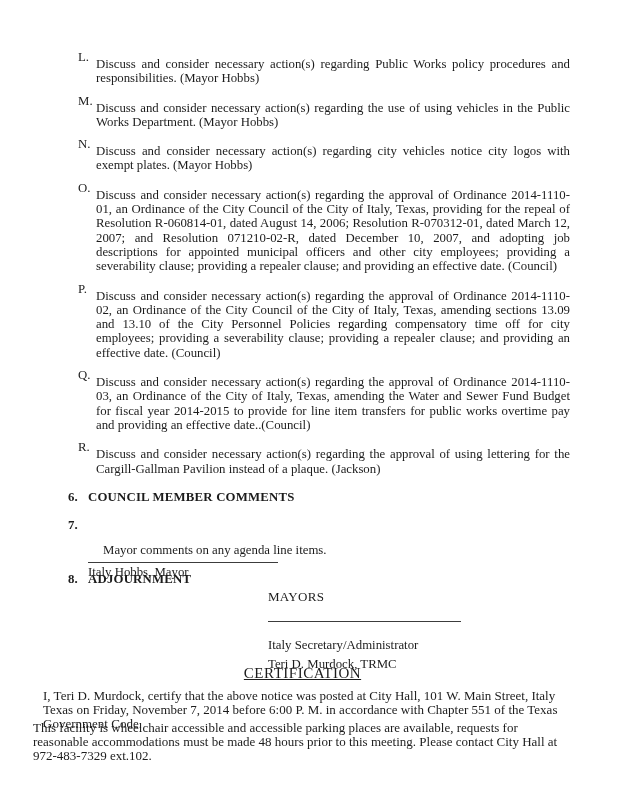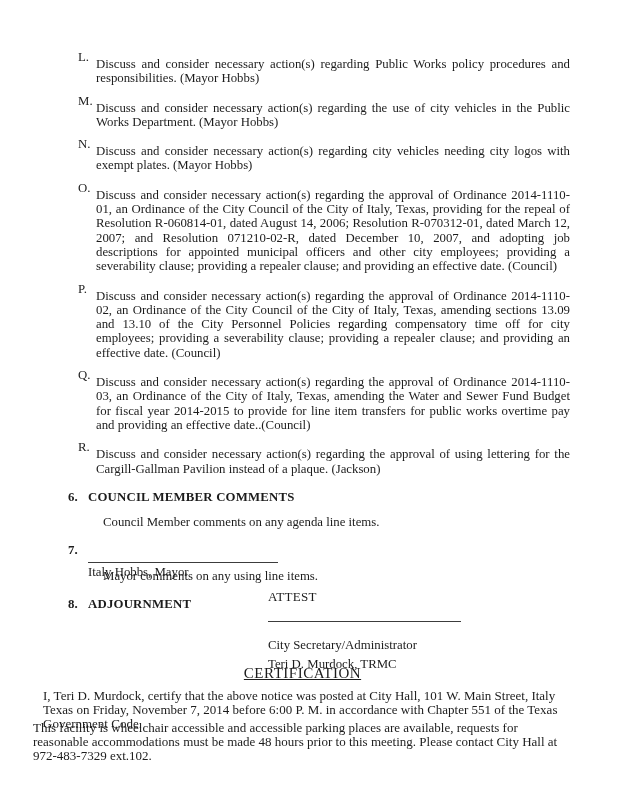--- a/index.html
+++ b/index.html
@@ -51,26 +51,26 @@
 <div class="page">
   <div class="flow">
 
     <div class="agenda-item">
       <span class="agenda-letter">L.</span>
       <span class="agenda-text">Discuss and consider necessary action(s) regarding Public Works policy procedures and responsibilities. (Mayor Hobbs)</span>
     </div>
 
     <div class="agenda-item">
       <span class="agenda-letter">M.</span>
-      <span class="agenda-text">Discuss and consider necessary action(s) regarding the use of city vehicles in the Public Works Department. (Mayor Hobbs)</span>
+      <span class="agenda-text">Discuss and consider necessary action(s) regarding the use of using vehicles in the Public Works Department. (Mayor Hobbs)</span>
     </div>
 
     <div class="agenda-item">
       <span class="agenda-letter">N.</span>
-      <span class="agenda-text">Discuss and consider necessary action(s) regarding city vehicles needing city logos with exempt plates. (Mayor Hobbs)</span>
+      <span class="agenda-text">Discuss and consider necessary action(s) regarding city vehicles notice city logos with exempt plates. (Mayor Hobbs)</span>
     </div>
 
     <div class="agenda-item">
       <span class="agenda-letter">O.</span>
       <span class="agenda-text">Discuss and consider necessary action(s) regarding the approval of Ordinance 2014-1110-01, an Ordinance of the City Council of the City of Italy, Texas, providing for the repeal of Resolution R-060814-01, dated August 14, 2006; Resolution R-070312-01, dated March 12, 2007; and Resolution 071210-02-R, dated December 10, 2007, and adopting job descriptions for appointed municipal officers and other city employees; providing a severability clause; providing a repealer clause; and providing an effective date. (Council)</span>
     </div>
 
     <div class="agenda-item">
       <span class="agenda-letter">P.</span>
       <span class="agenda-text">Discuss and consider necessary action(s) regarding the approval of Ordinance 2014-1110-02, an Ordinance of the City Council of the City of Italy, Texas, amending sections 13.09 and 13.10 of the City Personnel Policies regarding compensatory time off for city employees; providing a severability clause; providing a repealer clause; and providing an effective date. (Council)</span>
@@ -83,39 +83,38 @@
 
     <div class="agenda-item">
       <span class="agenda-letter">R.</span>
       <span class="agenda-text">Discuss and consider necessary action(s) regarding the approval of using lettering for the Cargill-Gallman Pavilion instead of a plaque. (Jackson)</span>
     </div>
 
     <div class="section">
       <span class="section-number">6.</span>
       <span class="section-heading">COUNCIL MEMBER COMMENTS</span>
     </div>
-    <div class="section-body">Council Member comments on any agenda line items.</div>
 
     <div class="section">
       <span class="section-number">7.</span>
     </div>
-    <div class="section-body">Mayor comments on any using line items.</div>
+    <div class="section-body">Mayor comments on any agenda line items.</div>
 
     <div class="section">
       <span class="section-number">8.</span>
       <span class="section-heading">ADJOURNMENT</span>
     </div>
 
   </div>
 
   <div class="sig-line sigline-mayor"></div>
   <div class="abs sig-name-mayor">Italy Hobbs, Mayor</div>
 
-  <div class="abs attest-label">ATTEST</div>
+  <div class="abs attest-label">MAYORS</div>
 
   <div class="sig-line sigline-secretary"></div>
   <div class="abs sec-name">Teri D. Murdock, TRMC</div>
-  <div class="abs sec-title">City Secretary/Administrator</div>
+  <div class="abs sec-title">Italy Secretary/Administrator</div>
 
   <div class="abs cert-heading">CERTIFICATION</div>
   <div class="abs cert-para cert-para-1">I, Teri D. Murdock, certify that the above notice was posted at City Hall, 101 W. Main Street, Italy Texas on Friday, November 7, 2014 before 6:00 P. M. in accordance with Chapter 551 of the Texas Government Code.</div>
   <div class="abs cert-para cert-para-2">This facility is wheelchair accessible and accessible parking places are available, requests for reasonable accommodations must be made 48 hours prior to this meeting.  Please contact City Hall at 972-483-7329 ext.102.</div>
 </div>
 
 </body></html>

